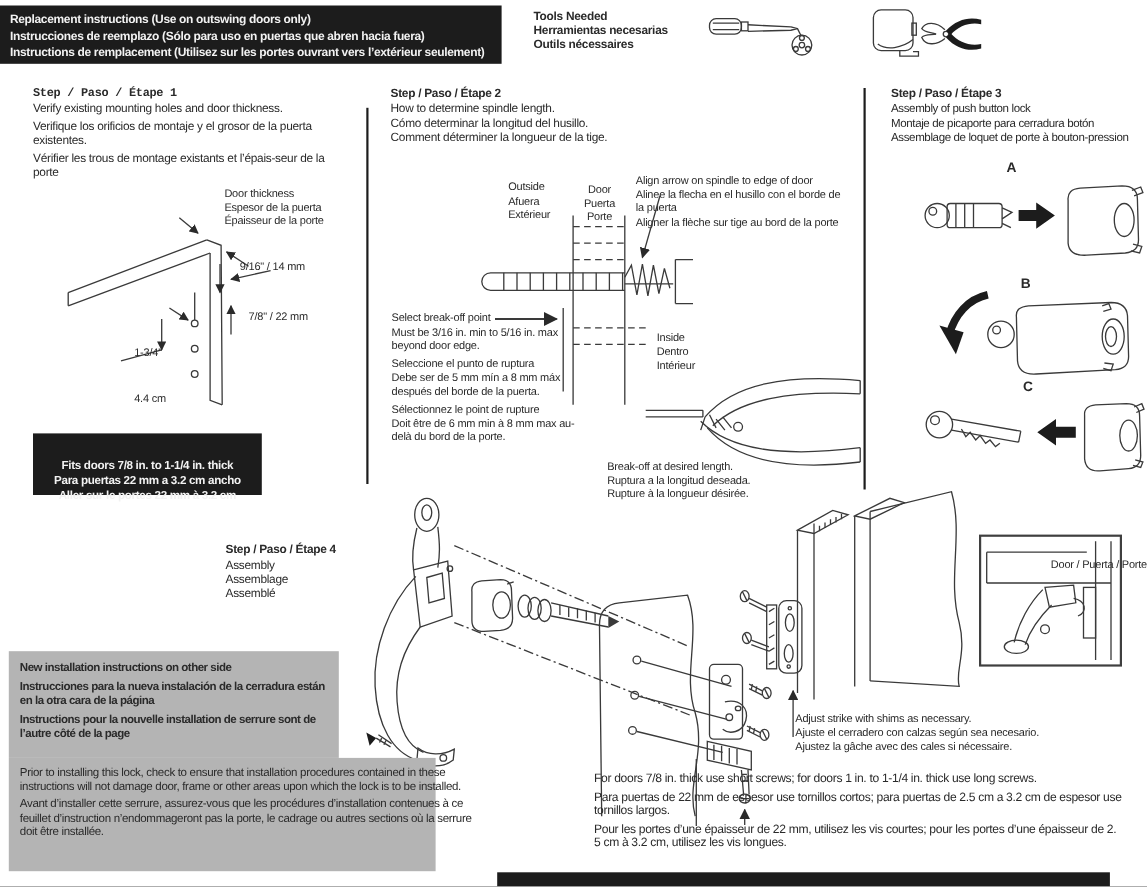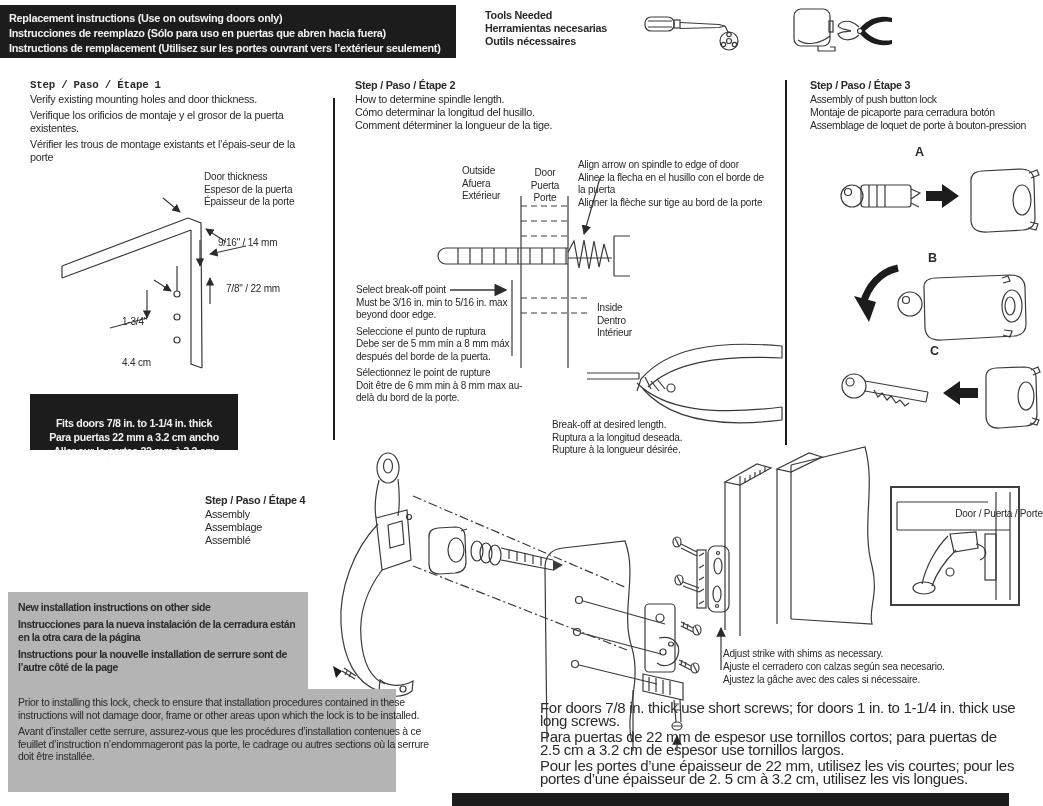--- a/index.html
+++ b/index.html
@@ -378,21 +378,21 @@
       <div>Instructions pour la nouvelle installation de serrure sont de l’autre côté de la page</div>
     </div>
   </div>
   <div class="abs graybox" style="left:8px;top:689px;width:388px;height:103px;padding:7px 0 12px 10px;box-sizing:border-box;">
     <div style="width:418px;font-size:10.5px;line-height:12.5px;letter-spacing:-0.3px;">
       <div class="mb4">Prior to installing this lock, check to ensure that installation procedures contained in these instructions will not damage door, frame or other areas upon which the lock is to be installed.</div>
       <div>Avant d’installer cette serrure, assurez-vous que les procédures d’installation contenues à ce feuillet d’instruction n’endommageront pas la porte, le cadrage ou autres sections où la serrure doit être installée.</div>
     </div>
   </div>
 
-  <div class="abs" style="left:540px;top:702px;width:480px;font-size:15px;line-height:12.5px;letter-spacing:-0.3px;">
+  <div class="abs" style="left:540px;top:702px;width:480px;font-size:11px;line-height:12.5px;letter-spacing:-0.3px;">
     <div class="mb4">For doors 7/8 in. thick use short screws; for doors 1 in. to 1-1/4 in. thick use long screws.</div>
     <div class="mb4">Para puertas de 22 mm de espesor use tornillos cortos; para puertas de 2.5 cm a 3.2 cm de espesor use tornillos largos.</div>
     <div>Pour les portes d’une épaisseur de 22 mm, utilisez les vis courtes; pour les portes d’une épaisseur de 2. 5 cm à 3.2 cm, utilisez les vis longues.</div>
   </div>
 
   <div class="abs blackbox" style="left:452px;top:793px;width:557px;height:13px;"></div>
 
 </div>
 
 </body></html>

